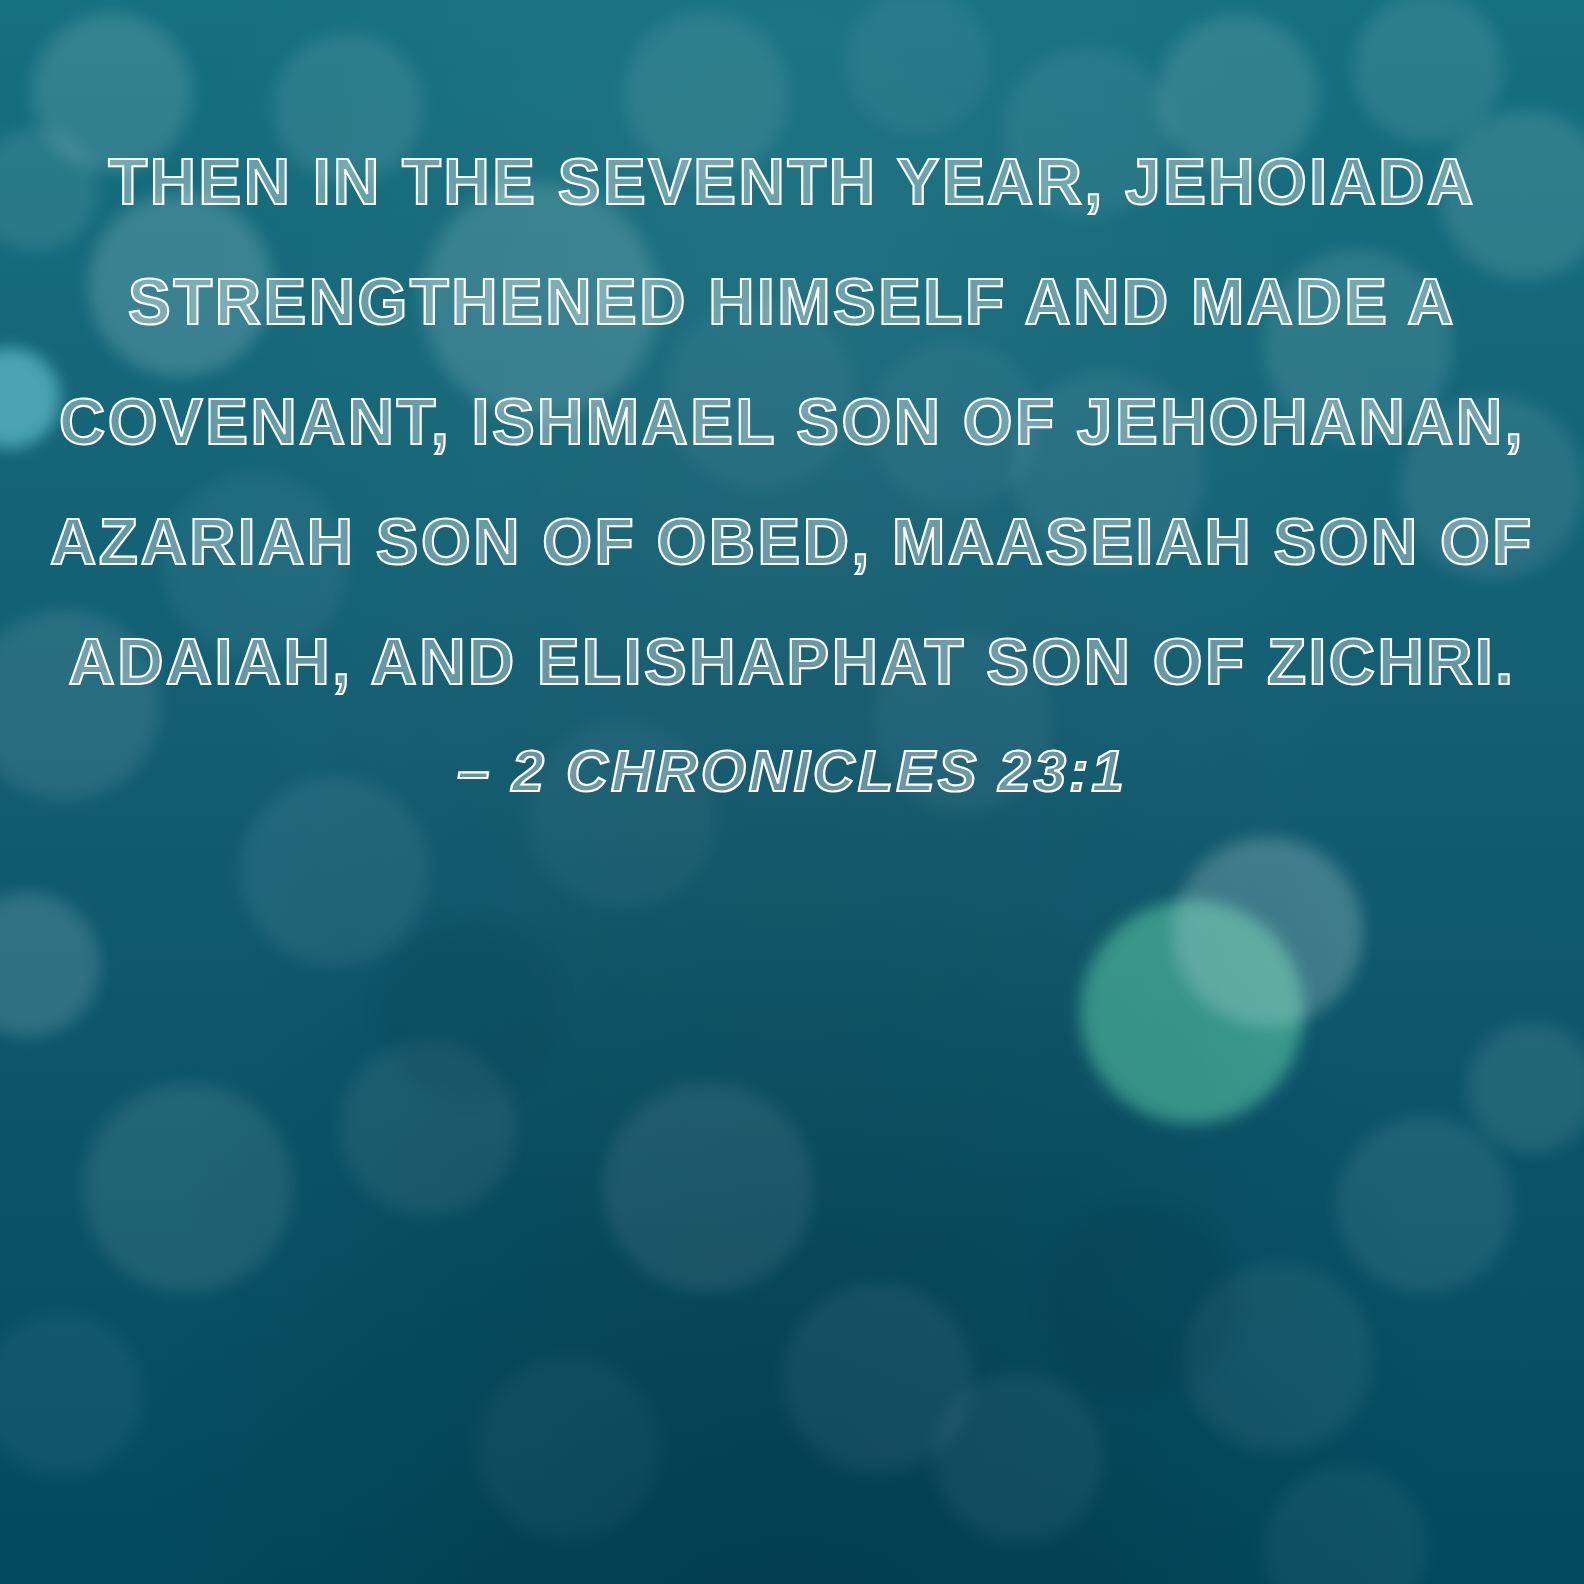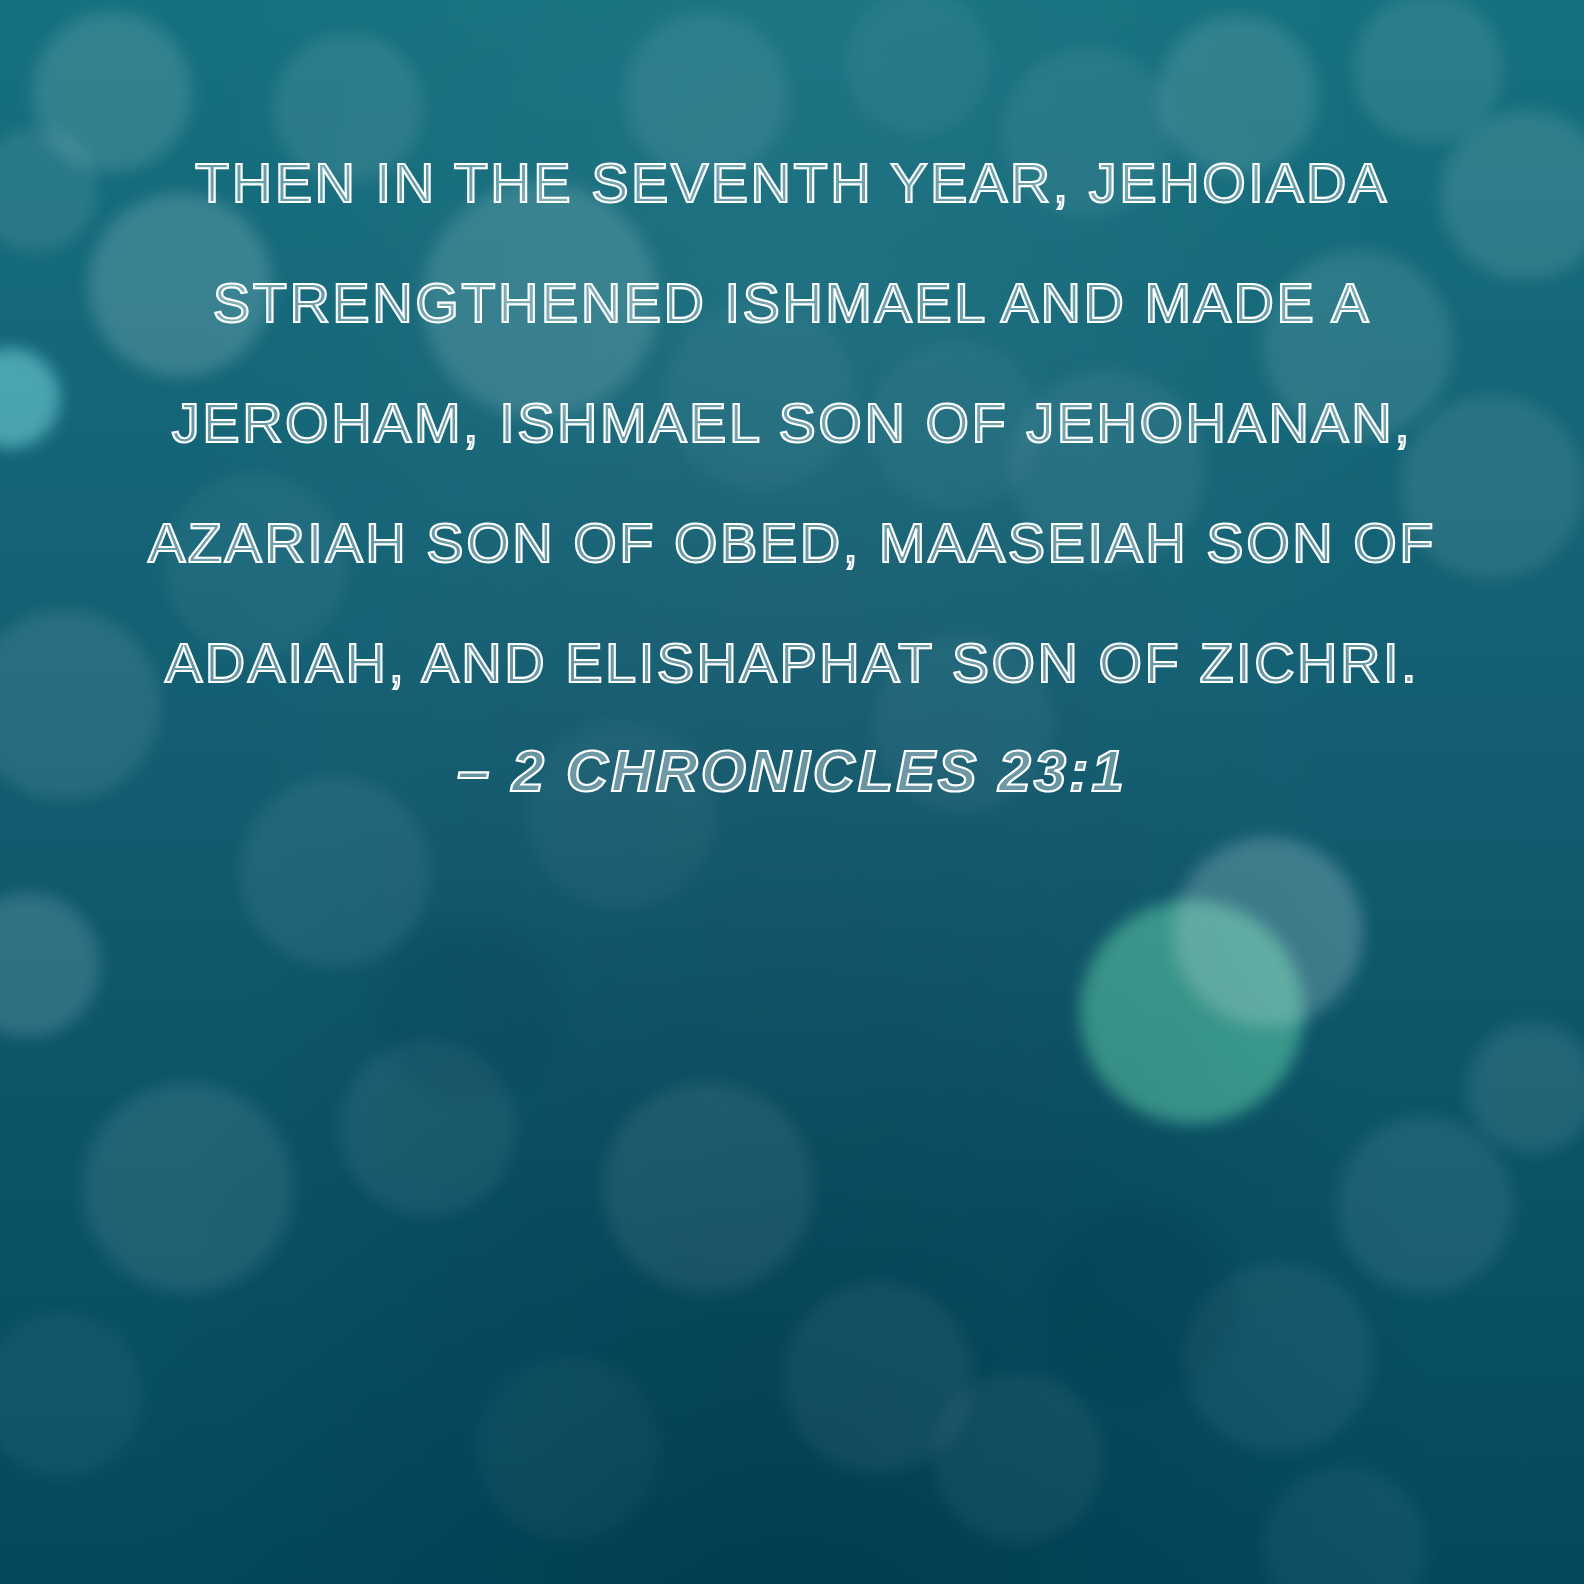--- a/index.html
+++ b/index.html
@@ -48,22 +48,22 @@
     right: 0;
     text-align: center;
     z-index: 5;
   }
   .verse-line {
     height: 120px;
     display: flex;
     align-items: center;
     justify-content: center;
     white-space: nowrap;
-    font-size: 56px;
-    font-weight: 400;
+    font-size: 64px;
+    font-weight: 700;
     letter-spacing: 2.5px;
     color: transparent;
     -webkit-text-stroke: 2.1px var(--text, #ffffff);
     text-shadow: 0 0 1px rgba(255,255,255,0.35);
   }
   .verse-reference {
     height: 96px;
     display: flex;
     align-items: center;
     justify-content: center;
@@ -121,18 +121,18 @@
   <div class="b" style="left:-20px; top:1313px; width:164px; height:164px; background:rgba(225,245,250,0.05);"></div>
   <div class="b" style="left:1263px;top:1466px; width:164px; height:164px; background:rgba(225,245,250,0.06);"></div>
   <div class="b" style="left:1045px;top:1205px; width:190px; height:190px; background:rgba(4,60,80,0.20);"></div>
   <div class="b" style="left:380px; top:920px;  width:180px; height:180px; background:rgba(4,60,80,0.15);"></div>
 </div>
 
 <div class="vignette"></div>
 
 <div class="quote-block">
   <div class="verse-line">THEN IN THE SEVENTH YEAR, JEHOIADA</div>
-  <div class="verse-line">STRENGTHENED ISHMAEL AND MADE A</div>
-  <div class="verse-line">JEROHAM, ISHMAEL SON OF JEHOHANAN,</div>
+  <div class="verse-line">STRENGTHENED HIMSELF AND MADE A</div>
+  <div class="verse-line">COVENANT, ISHMAEL SON OF JEHOHANAN,</div>
   <div class="verse-line">AZARIAH SON OF OBED, MAASEIAH SON OF</div>
   <div class="verse-line">ADAIAH, AND ELISHAPHAT SON OF ZICHRI.</div>
   <div class="verse-reference">– 2 CHRONICLES 23:1</div>
 </div>
 
 </body></html>

